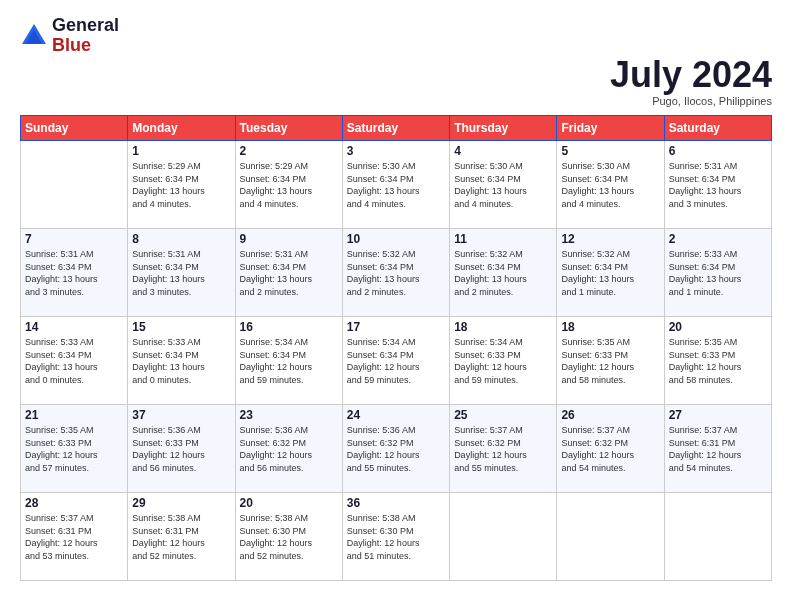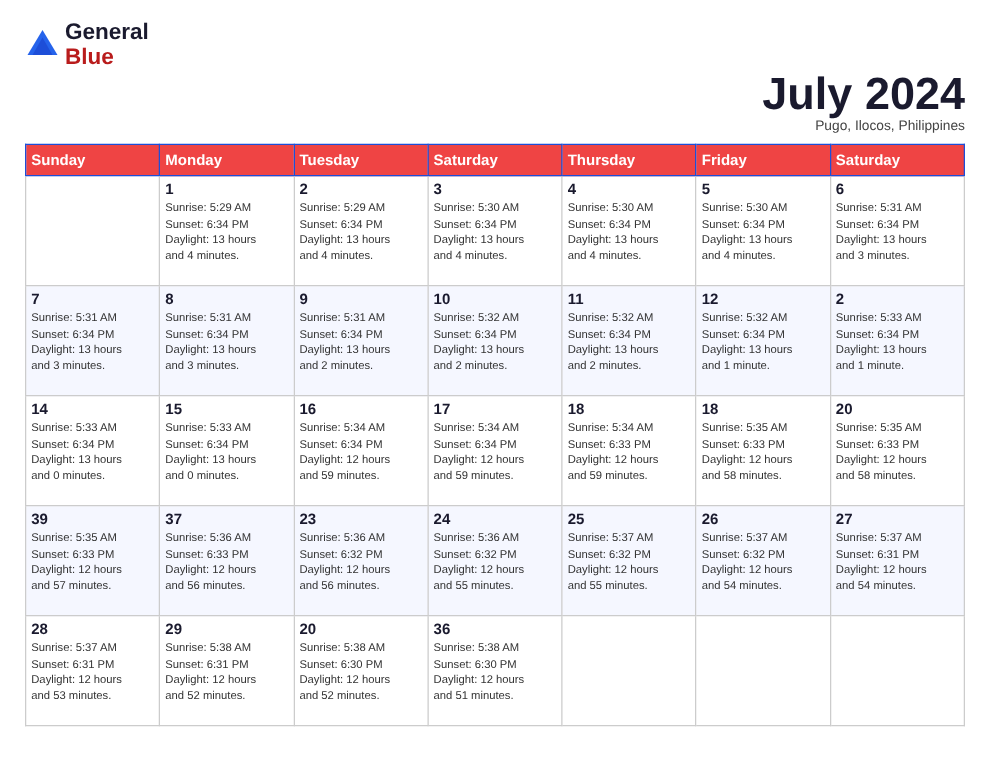--- a/index.html
+++ b/index.html
@@ -281,21 +281,21 @@
           <td>
             <span class="day-num">20</span>
             <div class="day-info" style="white-space: pre-line;">Sunrise: 5:35 AM
 Sunset: 6:33 PM
 Daylight: 12 hours
 and 58 minutes.</div>
           </td>
         </tr>
         <tr class="alt-row">
           <td>
-            <span class="day-num">39</span>
+            <span class="day-num">21</span>
             <div class="day-info" style="white-space: pre-line;">Sunrise: 5:35 AM
 Sunset: 6:33 PM
 Daylight: 12 hours
 and 57 minutes.</div>
           </td>
           <td>
             <span class="day-num">37</span>
             <div class="day-info" style="white-space: pre-line;">Sunrise: 5:36 AM
 Sunset: 6:33 PM
 Daylight: 12 hours

